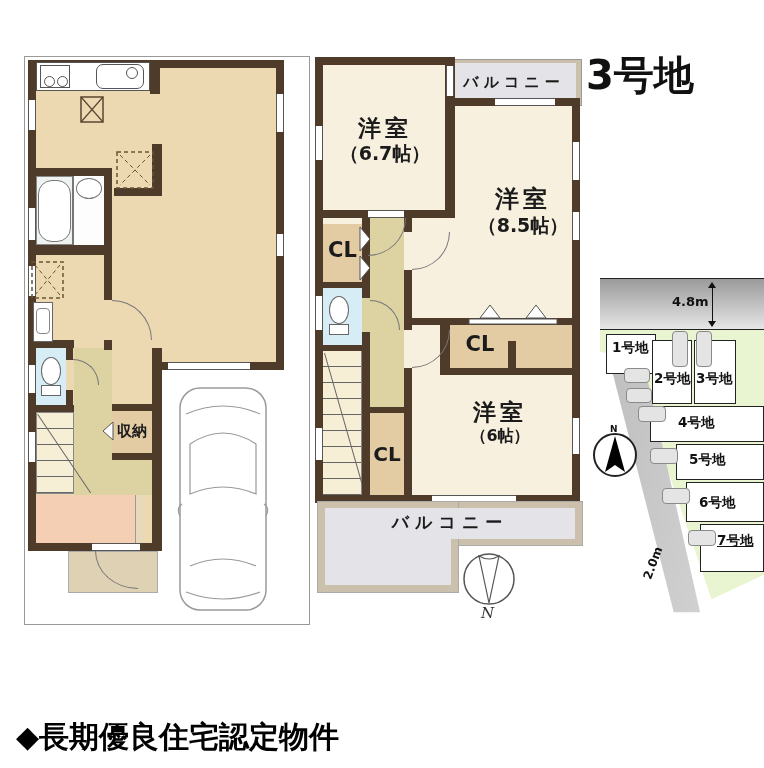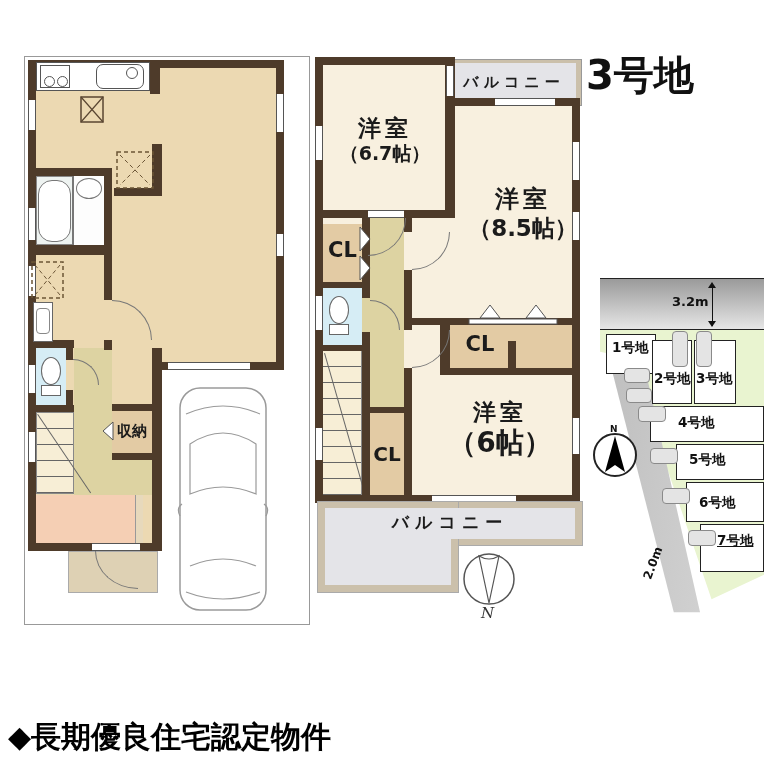--- a/index.html
+++ b/index.html
@@ -190,43 +190,43 @@
   <div class="room" style="left:317px;top:501px;width:142px;height:92px;background:var(--balcony-border);border:1px solid #aaa;"></div>
   <div class="room" style="left:325px;top:508px;width:250px;height:31px;background:var(--balcony-gray);"></div>
   <div class="room" style="left:325px;top:508px;width:126px;height:77px;background:var(--balcony-gray);"></div>
 
   <div class="lbl" style="left:335px;top:114px;width:100px;">
     <div style="font-size:23px;letter-spacing:4px;">洋室</div>
     <div style="font-size:19px;">（6.7帖）</div>
   </div>
   <div class="lbl" style="left:468px;top:185px;width:110px;">
     <div style="font-size:24px;letter-spacing:4px;">洋室</div>
-    <div style="font-size:23px;">（8.5帖）</div>
+    <div style="font-size:19px;">（8.5帖）</div>
   </div>
   <div class="lbl" style="left:440px;top:398px;width:120px;">
     <div style="font-size:23px;letter-spacing:4px;">洋室</div>
-    <div style="font-size:28px;">（6帖）</div>
+    <div style="font-size:16px;">（6帖）</div>
   </div>
   <div class="lbl" style="left:323px;top:238px;width:39px;font-size:21px;">CL</div>
   <div class="lbl" style="left:370px;top:442px;width:34px;font-size:20px;">CL</div>
   <div class="lbl" style="left:452px;top:332px;width:56px;font-size:21px;">CL</div>
   <div class="lbl" style="left:452px;top:73px;width:124px;font-size:15px;letter-spacing:5px;font-weight:600;">バルコニー</div>
   <div class="lbl" style="left:360px;top:512px;width:180px;font-size:17px;letter-spacing:6px;">バルコニー</div>
 
   <svg class="abs" style="left:462px;top:552px;" width="54" height="54">
     <circle cx="27" cy="27" r="25" fill="#fff" stroke="#555" stroke-width="1.5"></circle>
     <path d="M17 4 L27 51 L37 4 Q27 10 17 4 Z" fill="none" stroke="#555" stroke-width="1.2"></path>
   </svg>
   <div class="abs" style="left:481px;top:604px;font-size:15px;font-style:italic;font-family:'DejaVu Serif','Liberation Serif',serif;color:#333;">N</div>
 
   <div class="abs" style="left:600px;top:278px;width:164px;height:52px;background:linear-gradient(180deg,#9a9a9a,#e6e6e6);border-top:1px solid #222;border-bottom:1px solid #222;box-sizing:border-box;"></div>
   <div class="abs" style="left:712px;top:284px;width:1px;height:42px;background:#111;"></div>
   <div class="abs" style="left:708px;top:282px;width:0;height:0;border-left:4px solid transparent;border-right:4px solid transparent;border-bottom:6px solid #111;"></div>
   <div class="abs" style="left:708px;top:321px;width:0;height:0;border-left:4px solid transparent;border-right:4px solid transparent;border-top:6px solid #111;"></div>
-  <div class="abs" style="left:672px;top:294px;font-size:13px;font-weight:700;color:#111;">3.2m</div>
+  <div class="abs" style="left:672px;top:294px;font-size:13px;font-weight:700;color:#111;">4.8m</div>
 
   <div class="abs" style="left:600px;top:330px;width:164px;height:272px;background:var(--lot-green);clip-path:polygon(0% 0%,100% 0%,100% 90%,68% 99%,41% 51%,24% 11%,0% 8%);"></div>
 
   <div class="abs" style="left:600px;top:330px;width:164px;height:288px;background:linear-gradient(100deg,#bdbdbd,#d9d9d9);clip-path:polygon(4.9% 8.7%,25.6% 8.7%,61% 98%,45% 98%);"></div>
 
   <div class="bldg" style="left:606px;top:334px;width:50px;height:40px;"></div>
   <div class="bldg" style="left:652px;top:340px;width:40px;height:64px;"></div>
   <div class="bldg" style="left:694px;top:340px;width:42px;height:64px;"></div>
   <div class="bldg" style="left:650px;top:406px;width:114px;height:36px;"></div>
   <div class="bldg" style="left:676px;top:444px;width:88px;height:36px;"></div>
@@ -251,15 +251,15 @@
   <div class="site-label" style="left:717px;top:532px;text-decoration:underline;">7号地</div>
 
   <div class="abs" style="left:636px;top:556px;font-size:12px;font-weight:600;color:#111;transform:rotate(-70deg);">2.0m</div>
 
   <svg class="abs" style="left:592px;top:432px;" width="46" height="46">
     <circle cx="23" cy="23" r="21" fill="#fff" stroke="#222" stroke-width="2"></circle>
     <path d="M23 4 L33 40 L23 33 L13 40 Z" fill="#000"></path>
   </svg>
   <div class="abs" style="left:610px;top:424px;font-size:9px;font-weight:700;color:#111;">N</div>
 
-  <div class="feature" style="top:717px;">◆長期優良住宅認定物件</div>
+  <div class="feature" style="top:717px;margin-left:8px;">◆長期優良住宅認定物件</div>
 
 </div>
 
 </body></html>

